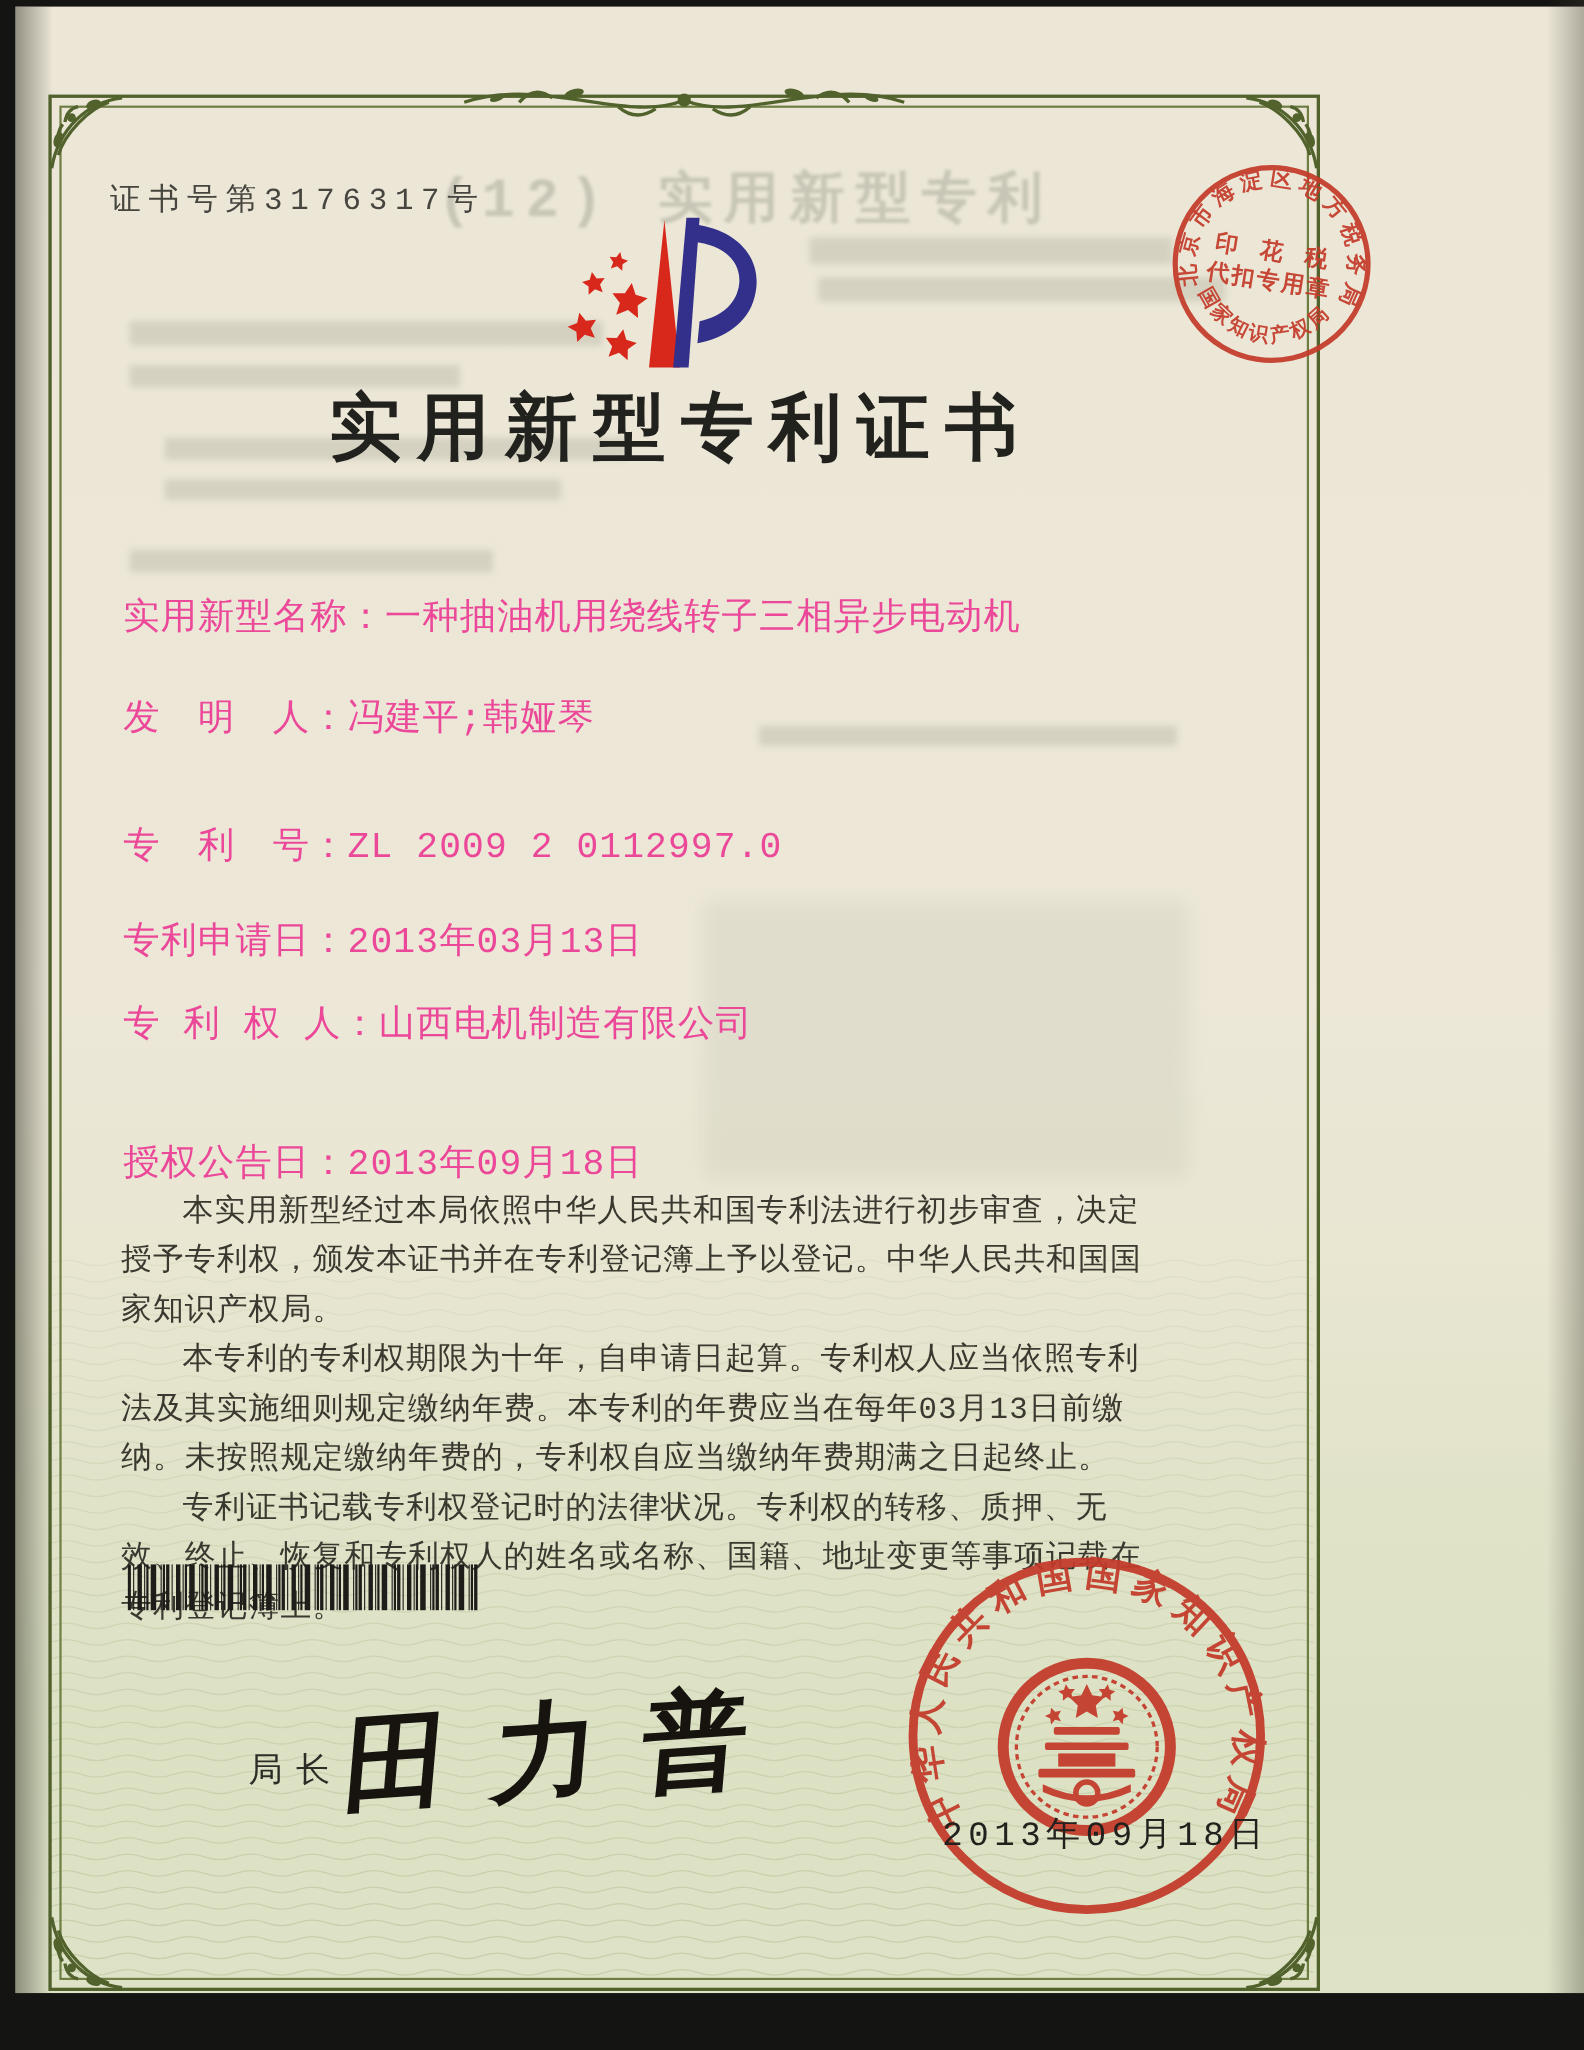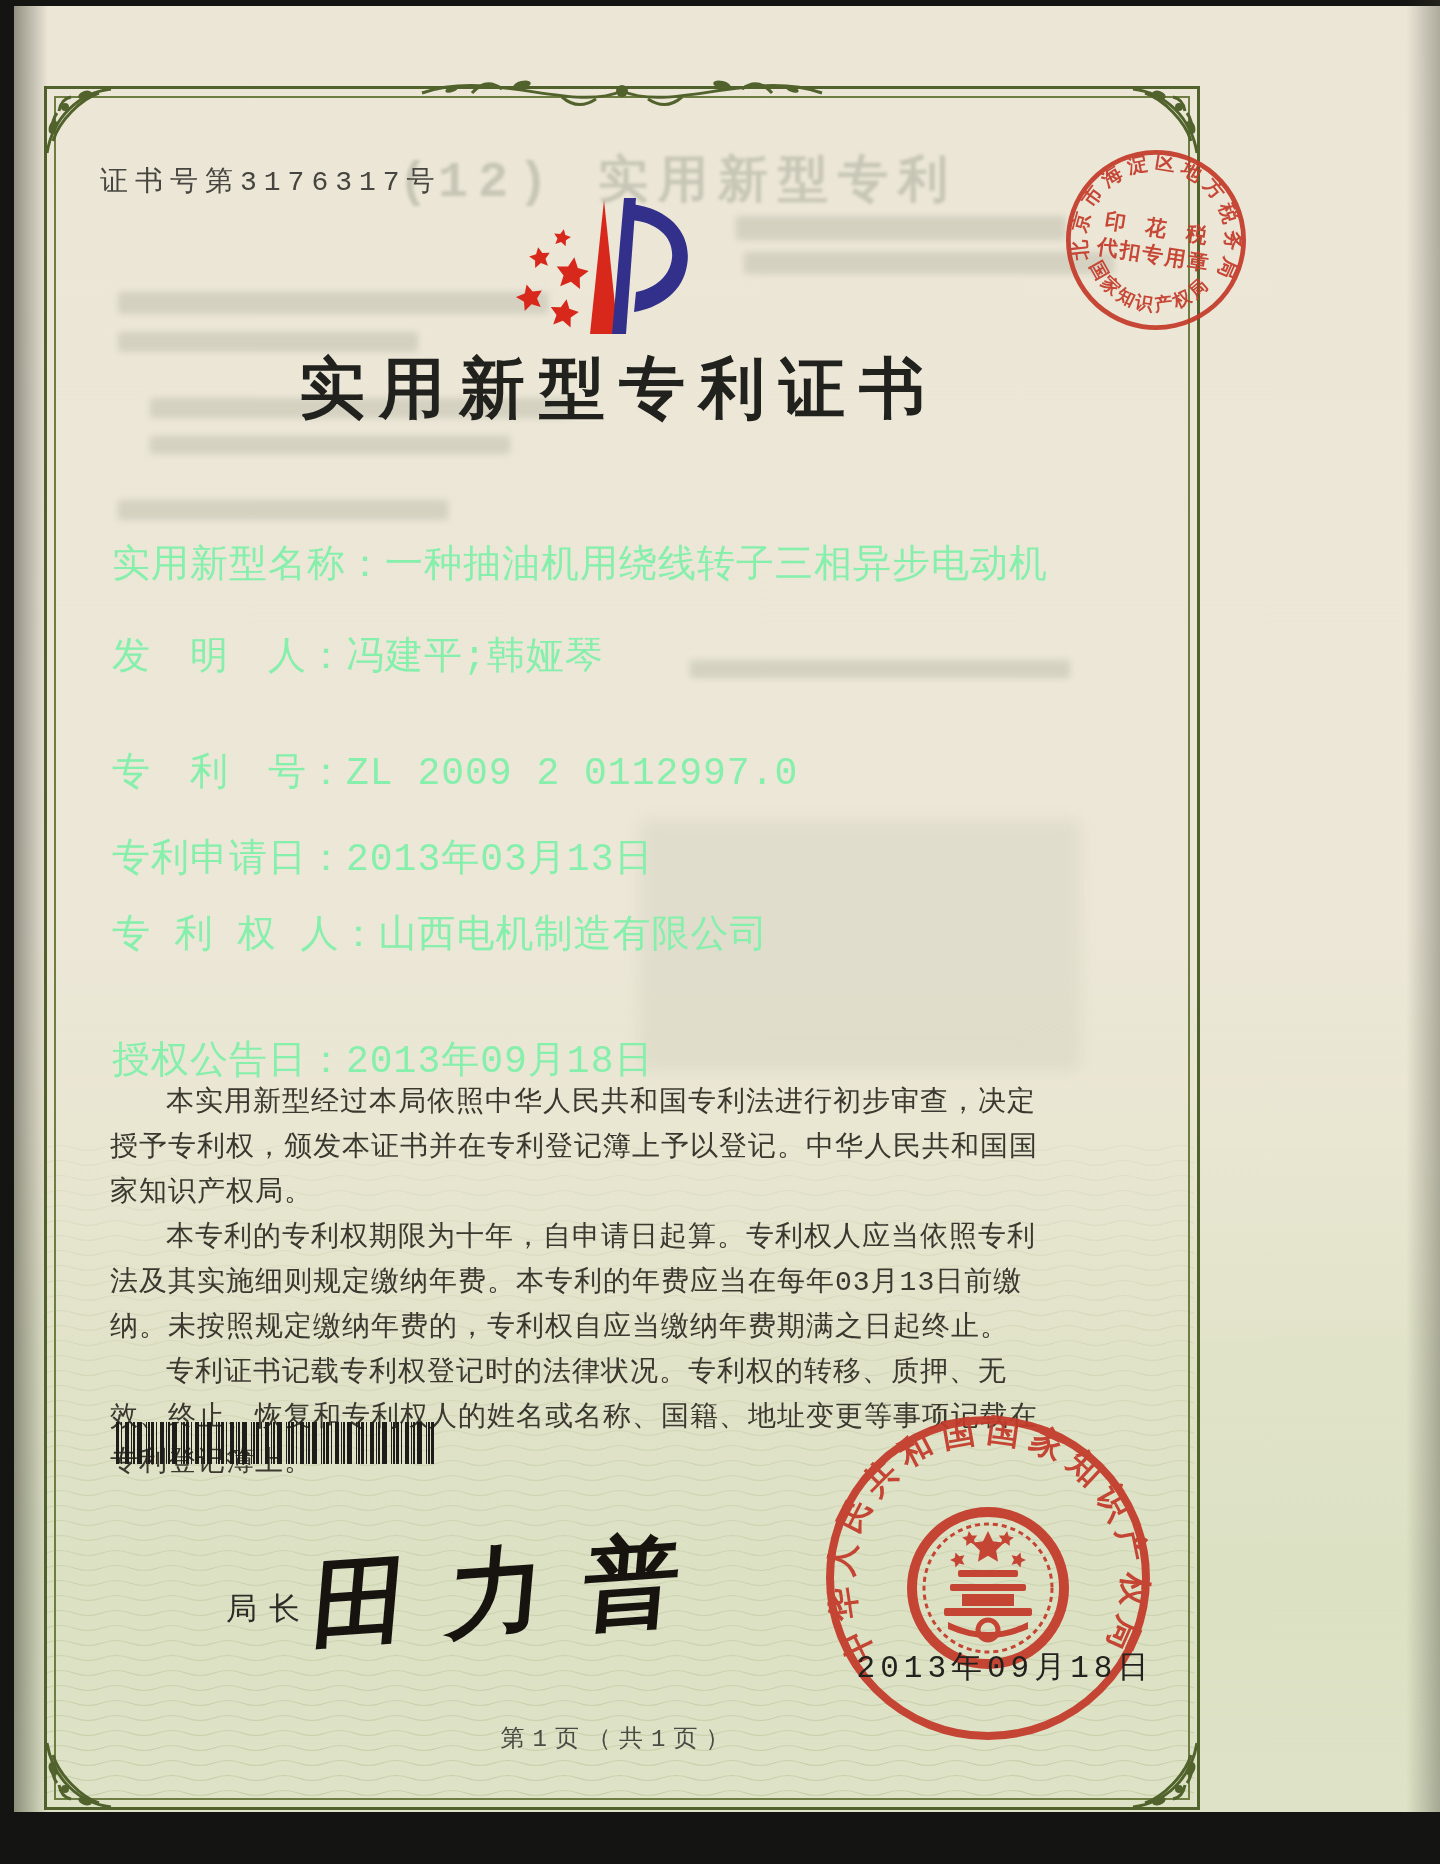--- a/index.html
+++ b/index.html
@@ -30,21 +30,21 @@
   
   .ghost-kind{position:absolute;left:398px;top:146px;font-size:50px;letter-spacing:10px;
         color:rgba(150,156,138,.42);filter:blur(1.5px);font-weight:bold;}
   .ghost-bar{position:absolute;background:rgba(148,152,136,.26);filter:blur(3px);border-radius:3px;}
   .ghost-block{position:absolute;background:rgba(130,135,118,.10);filter:blur(8px);border-radius:8px;}
   
   .cert-no{position:absolute;left:100px;top:162px;font-size:28px;letter-spacing:7px;color:#46453f;}
   .logo{position:absolute;left:498px;top:196px;width:195px;height:140px;}
   .title{position:absolute;left:44px;top:344px;width:1150px;text-align:center;
          font-size:66px;font-weight:bold;letter-spacing:14px;color:#21211d;}
-  .field{position:absolute;left:112px;font-size:38px;color:#86efac;letter-spacing:1px;white-space:nowrap;}
+  .field{position:absolute;left:112px;font-size:33px;color:#ec4899;letter-spacing:1px;white-space:nowrap;}
   .paras{position:absolute;left:110px;top:1080px;width:950px;font-size:28px;line-height:45px;
          color:#3a382f;letter-spacing:1px;}
   .paras p{margin:0;text-indent:56px;}
   .barcode{position:absolute;left:116px;top:1422px;width:320px;height:42px;}
   .sig-label{position:absolute;left:226px;top:1588px;font-size:31px;letter-spacing:12px;color:#2e2c27;}
   .sig-name{position:absolute;left:312px;top:1528px;font-size:96px;font-weight:bold;color:#17140f;
         letter-spacing:40px;transform:rotate(-4deg) skewX(-9deg);white-space:nowrap;}
   .office-seal{position:absolute;left:818px;top:1408px;width:340px;height:340px;opacity:.93;}
   .tax-seal{position:absolute;left:1056px;top:140px;width:200px;height:200px;transform:rotate(9deg);opacity:.92;}
   .issue-date{position:absolute;left:840px;top:1646px;width:330px;text-align:center;
@@ -366,18 +366,17 @@
         <rect x="144" y="186" width="52" height="12"></rect>
         <rect x="126" y="200" width="88" height="8" rx="2"></rect>
         <path d="M130,214 q40,20 80,0 l0,7 q-40,18 -80,0 Z"></path>
       </g>
       <circle cx="170" cy="222" r="10" fill="none" stroke="#c43a2a" stroke-width="5"></circle>
     </g>
   </svg>
 
   <div class="issue-date">2013年09月18日</div>
 
-  <div class="footer">第1页（共1页）</div>
 
   <div class="page-curl-shadow"></div>
   <div class="right-edge"></div>
   <div class="bottom-sheet"></div>
 </div>
 
 </body></html>

